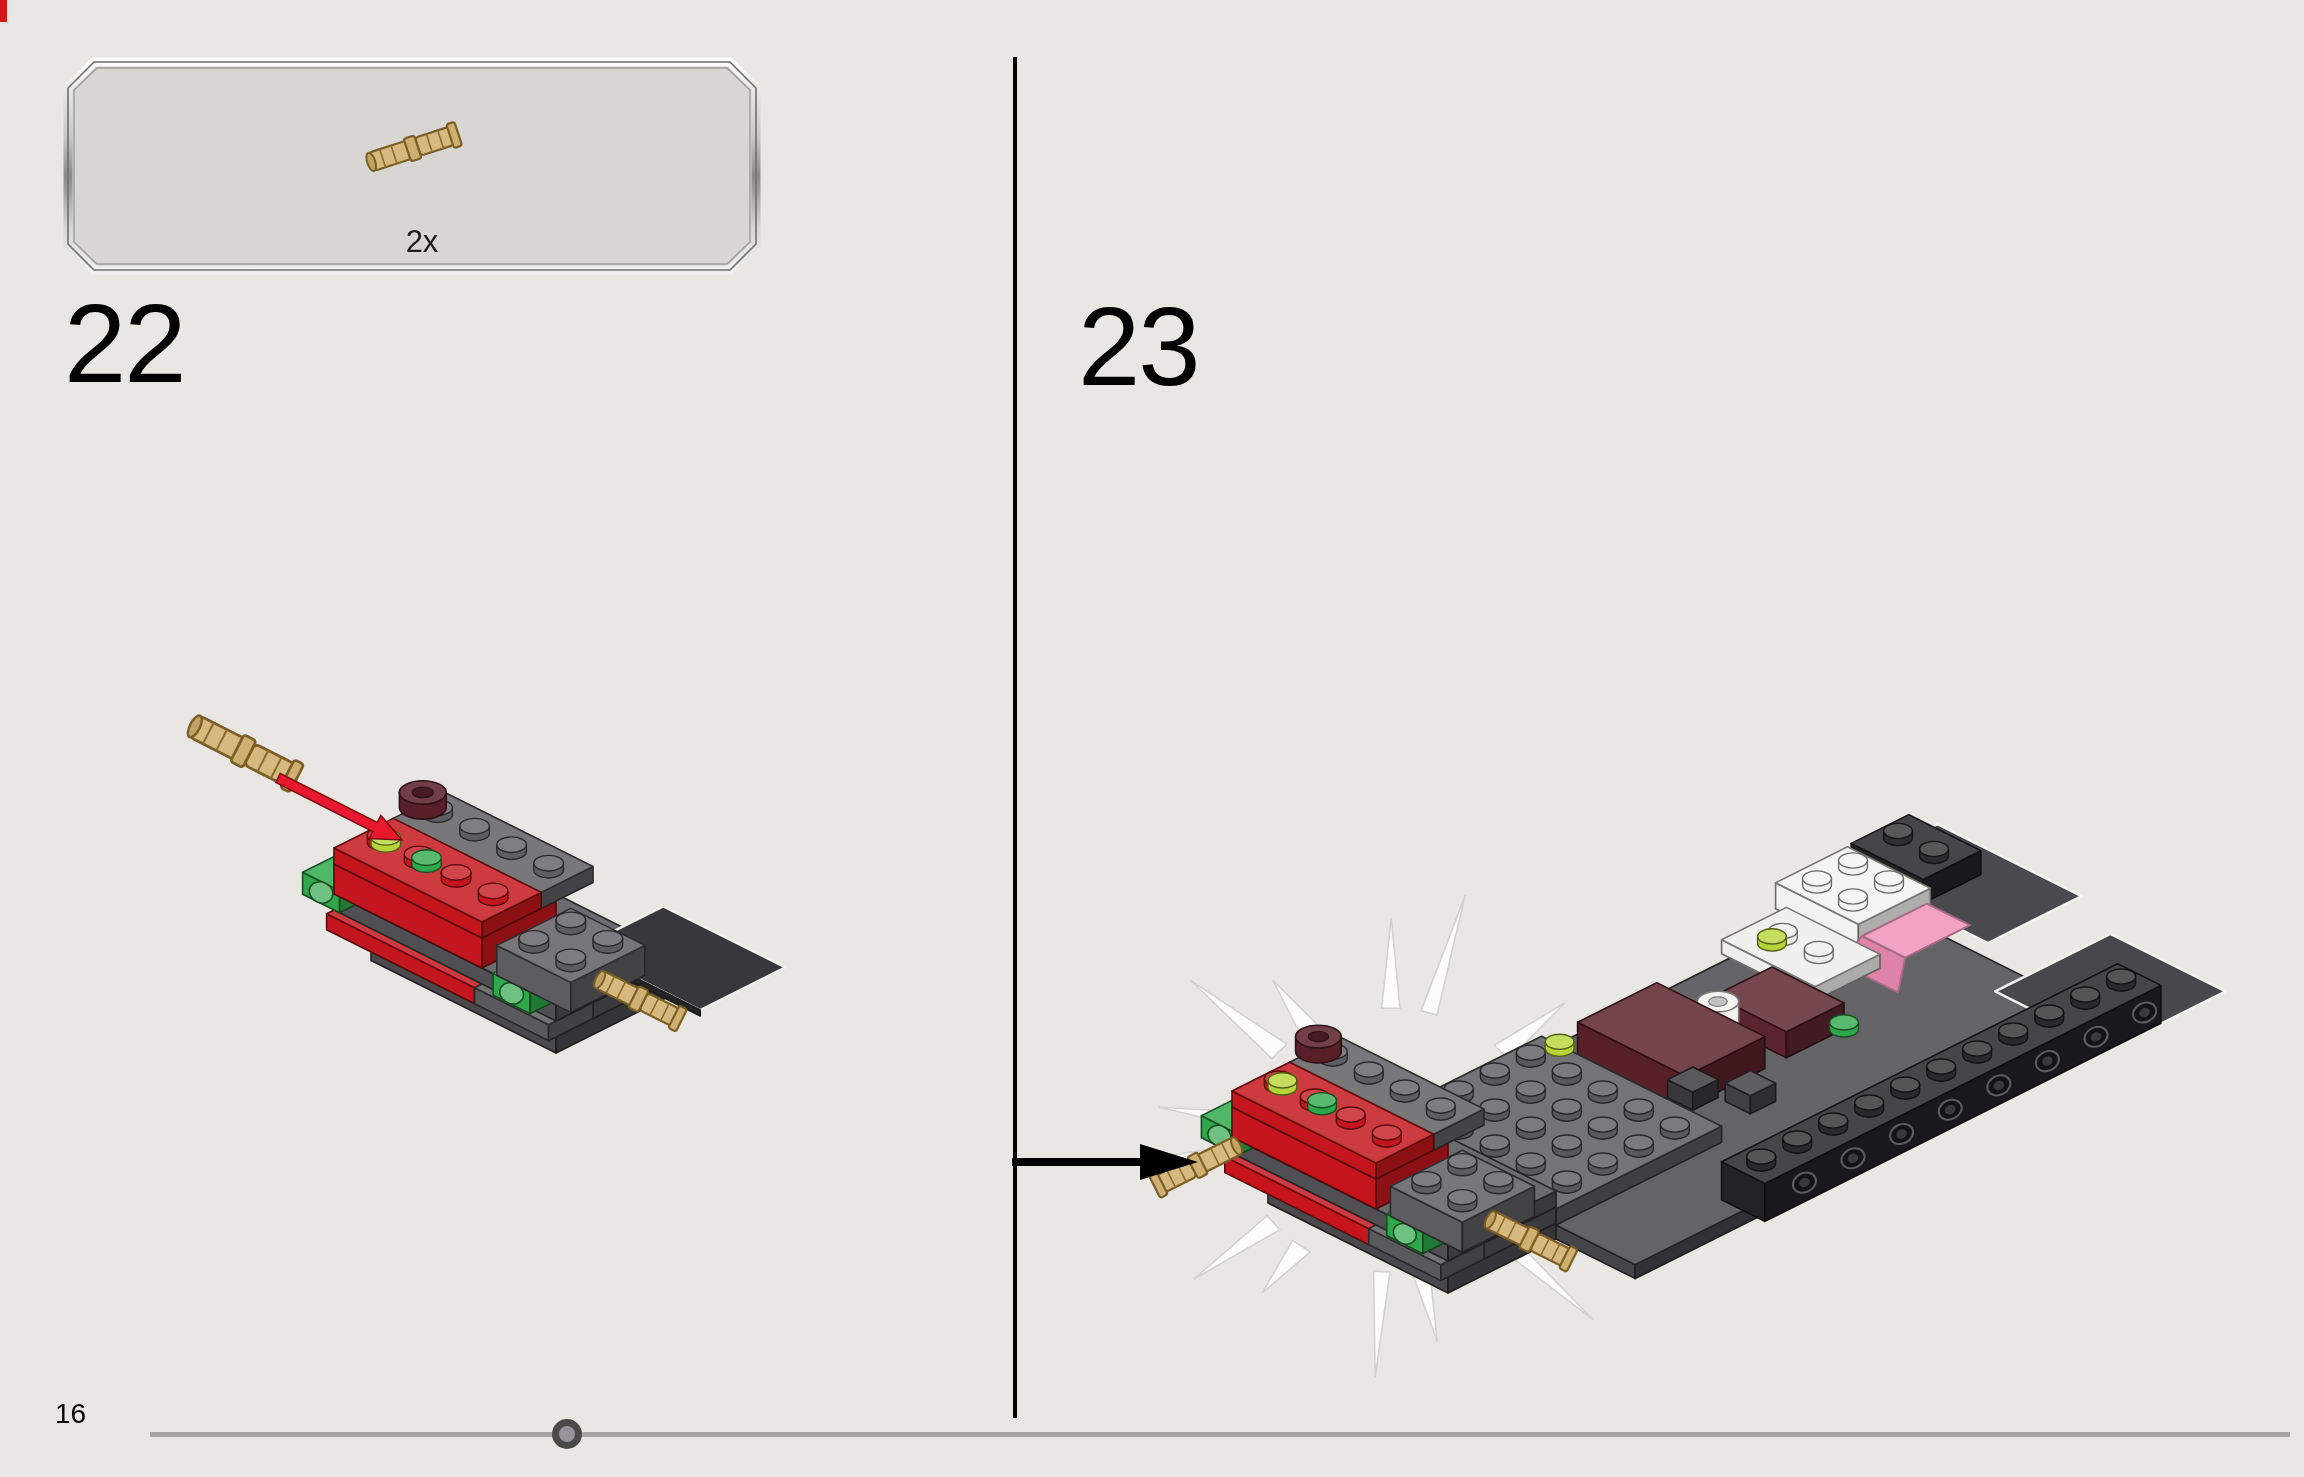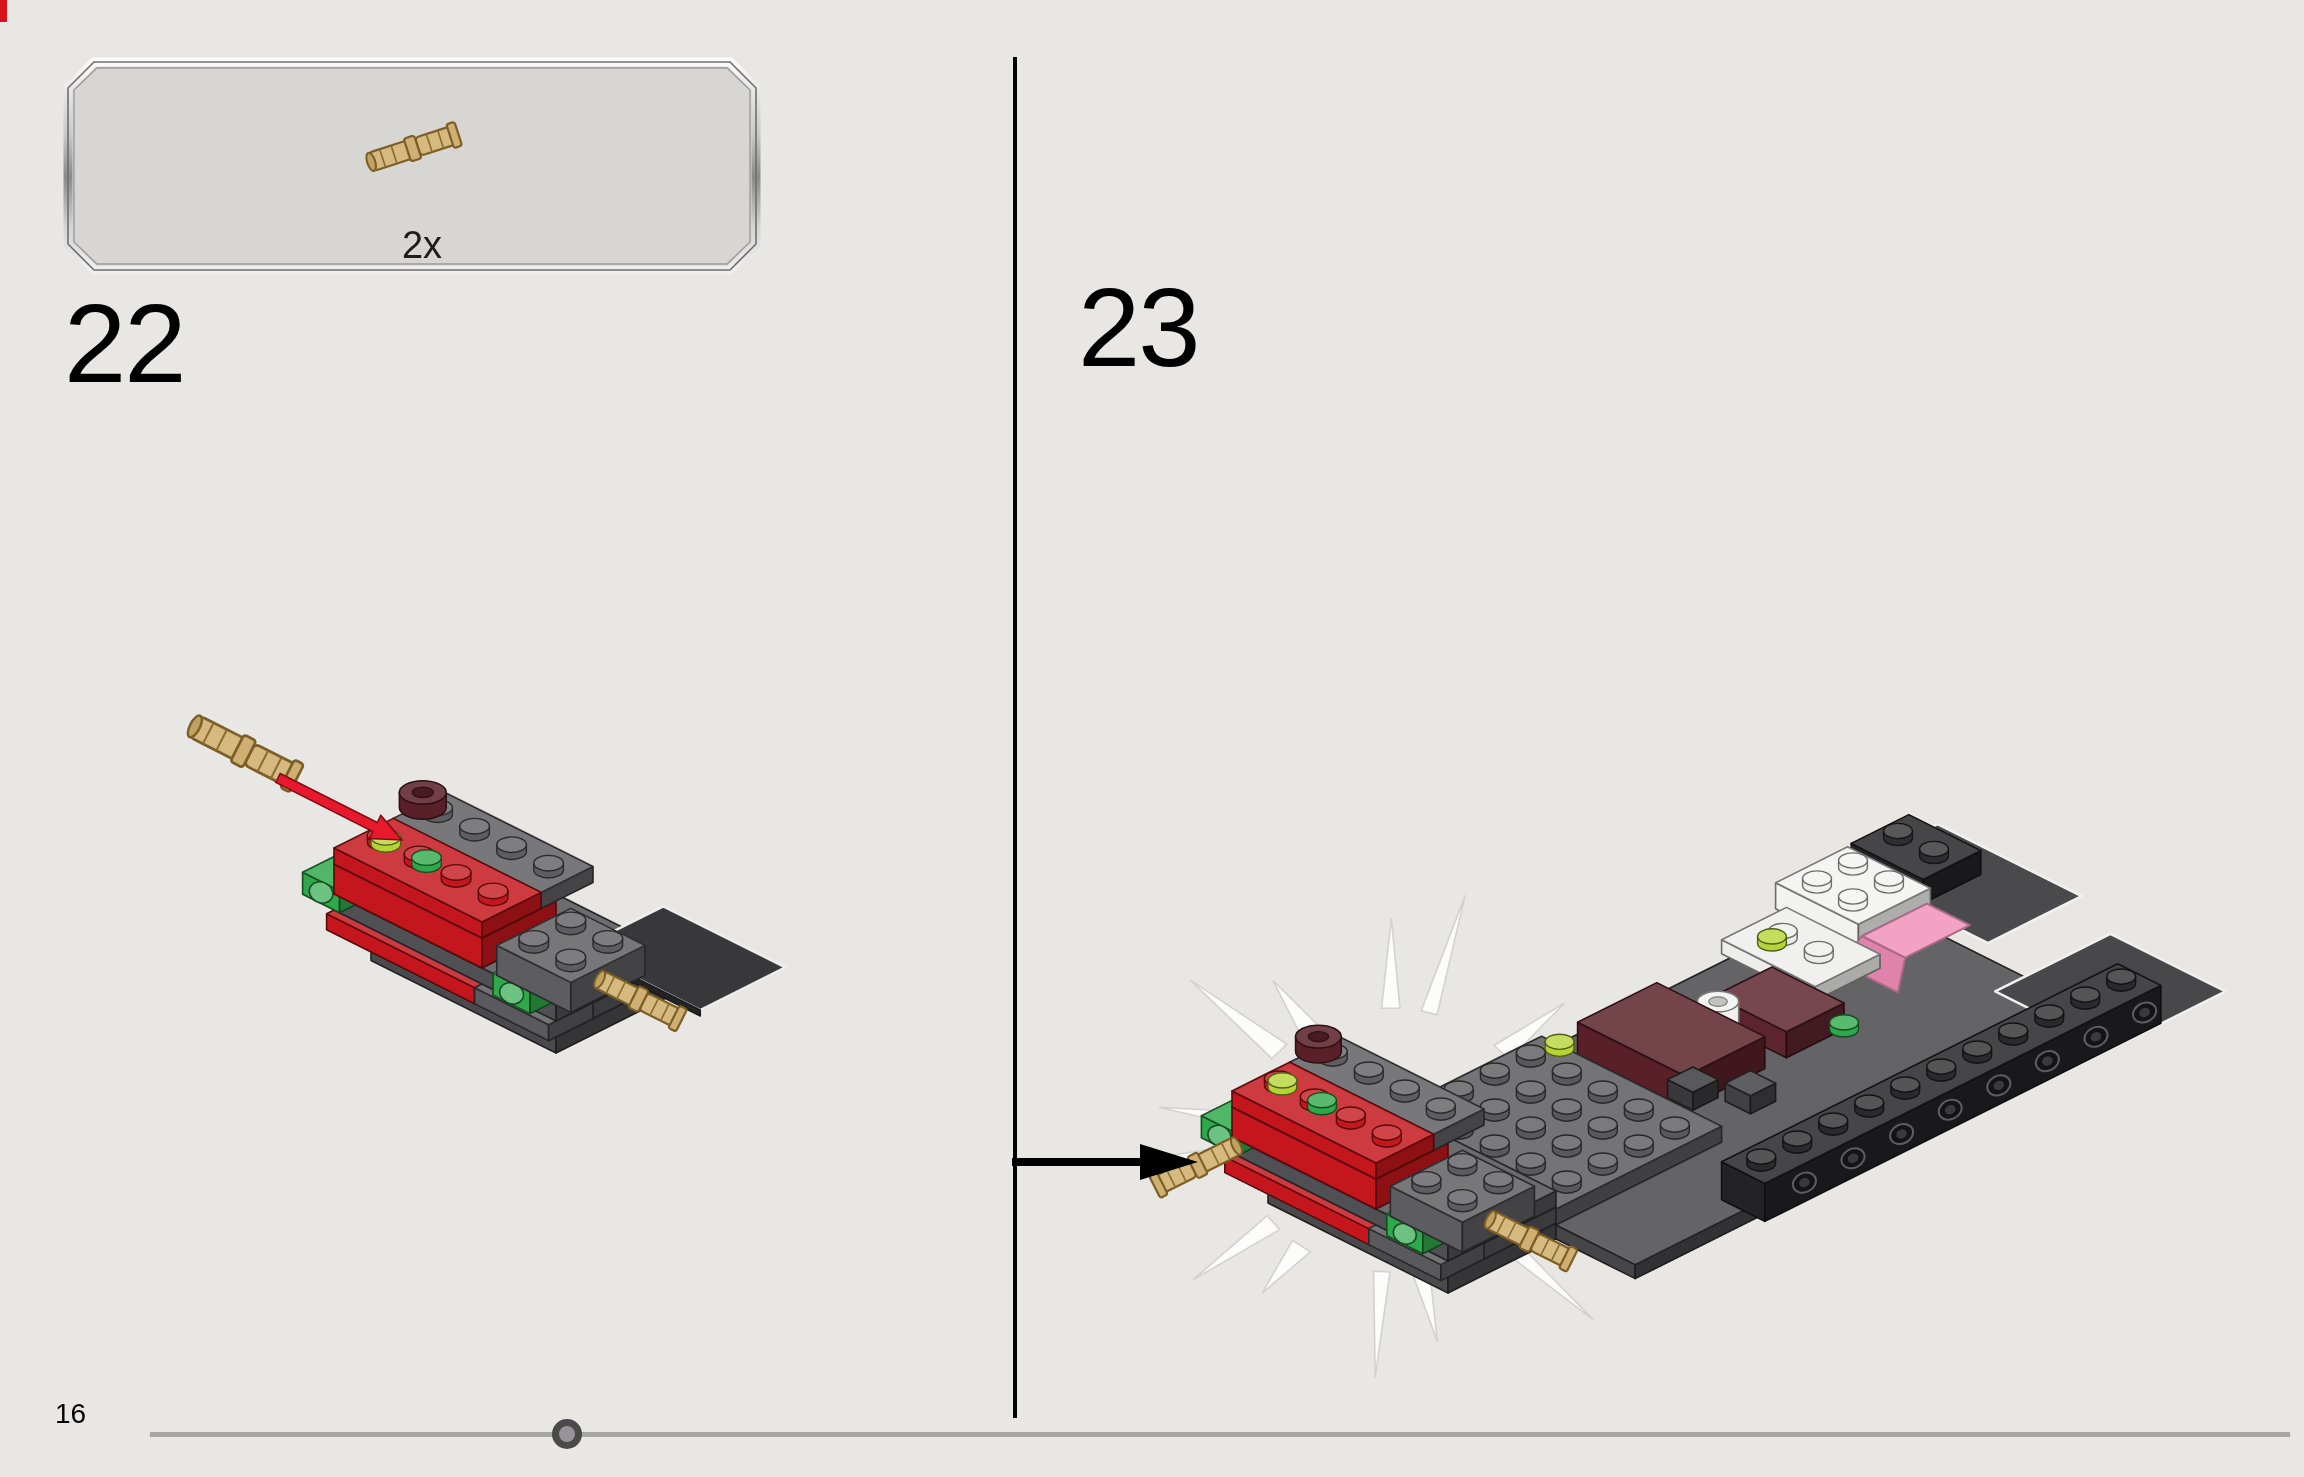--- a/index.html
+++ b/index.html
@@ -6,28 +6,28 @@
   body{
     width:2304px;height:1477px;position:relative;overflow:hidden;
     background:#e9e7e4;
     font-family:"Liberation Sans", sans-serif;
     color:#1a1a1a;
   }
   .edge-mark{position:absolute;left:0;top:0;width:7px;height:22px;background:#d5151b;}
   .callout-box{position:absolute;left:62px;top:56px;}
   .callout-label{
     position:absolute;left:300px;top:168px;width:120px;
-    text-align:center;font-size:38px;color:#1d1d1d;
+    text-align:center;font-size:31px;color:#1d1d1d;
   }
   .stepnum{
     position:absolute;font-size:112px;font-weight:500;letter-spacing:-2px;color:#000000;
     line-height:1;
   }
   #step22-num{left:64px;top:288px;}
-  #step23-num{left:1078px;top:272px;}
+  #step23-num{left:1078px;top:291px;}
   .divider{position:absolute;left:1013px;top:57px;width:4px;height:1361px;background:#000;}
   .illus{position:absolute;}
   #illus22{left:150px;top:690px;}
   #illus23{left:1100px;top:610px;}
   #step-arrow{position:absolute;left:1012px;top:1136px;}
   .page-number{position:absolute;left:55px;top:1398px;font-size:28px;color:#000000;}
   .progress-track{
     position:absolute;left:150px;right:14px;top:1432px;height:5px;background:#a8a6a3;
   }
   .progress-knob{

